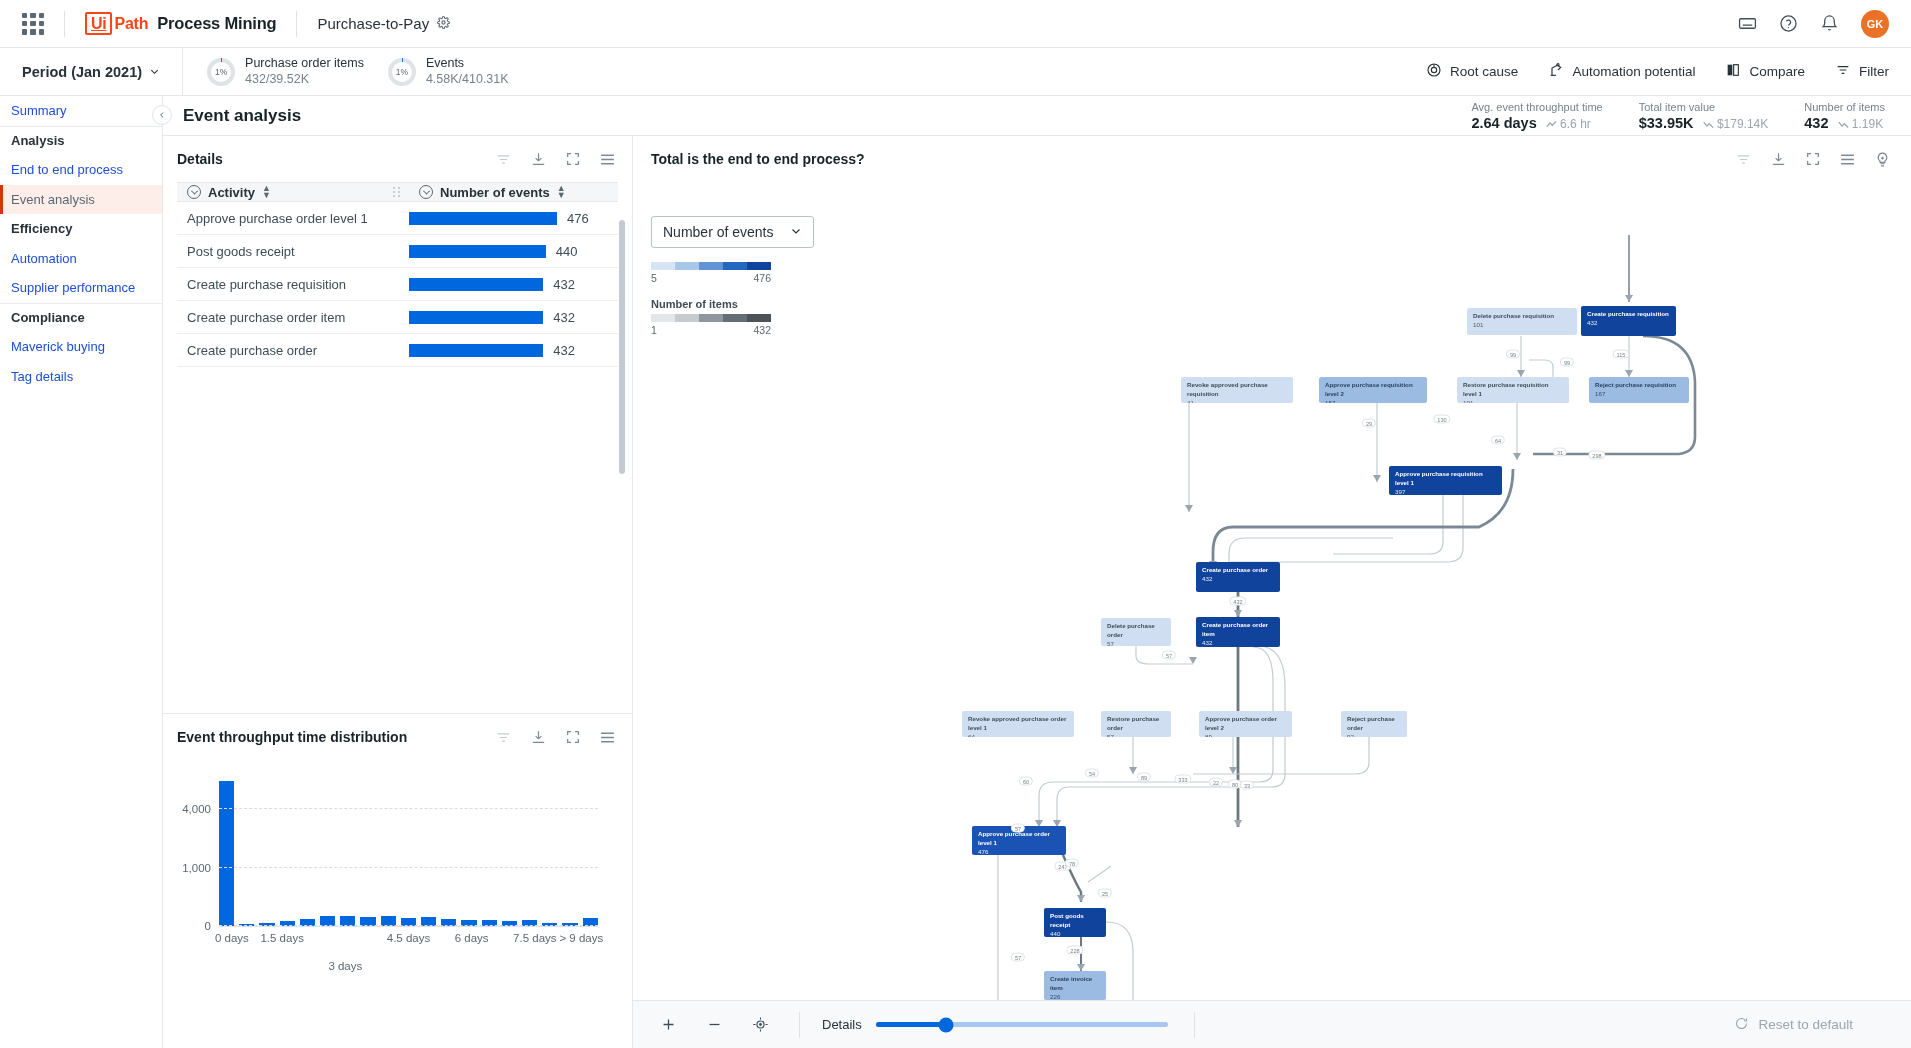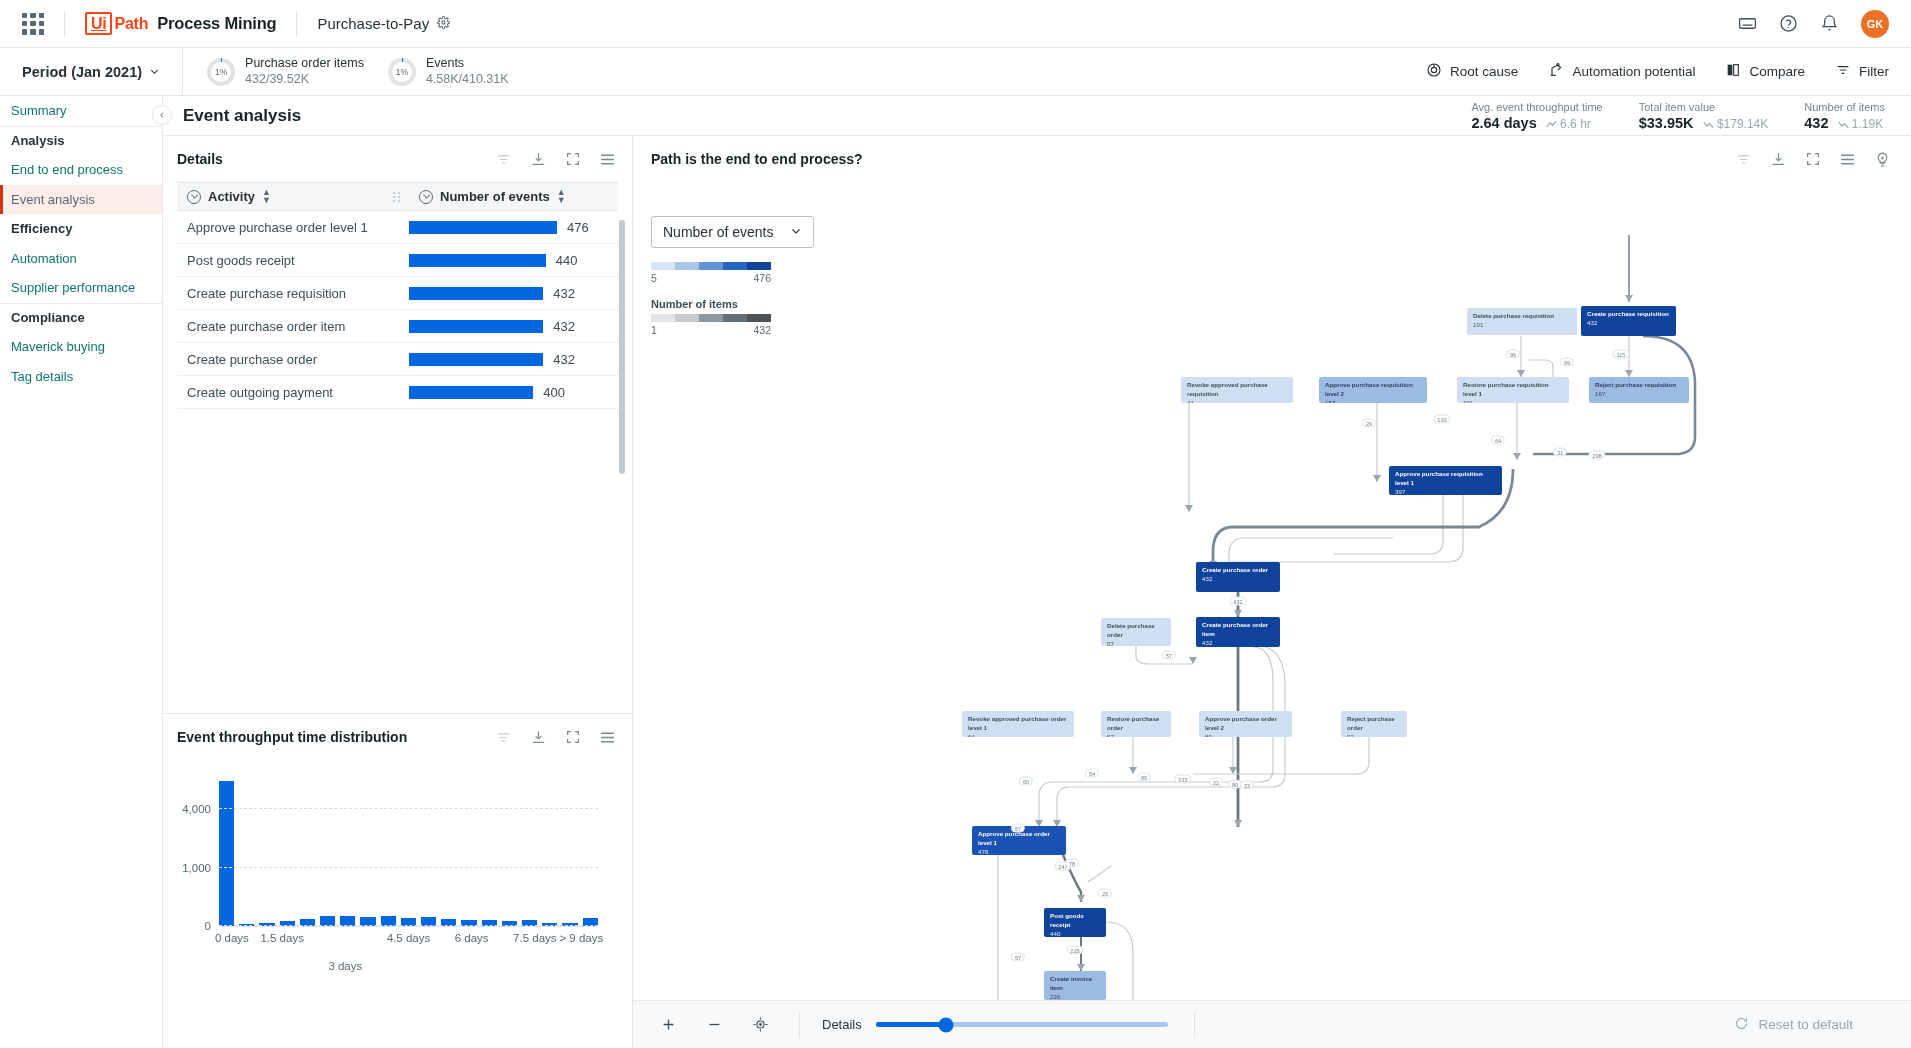--- a/index.html
+++ b/index.html
@@ -63,21 +63,21 @@
   .subbar-right { margin-left: auto; display: flex; align-items: center; gap: 30px; padding-right: 22px; }
   .sb-action { display: flex; align-items: center; gap: 8px; font-size: 13.5px; color: #273239; cursor: pointer; }
 
   
   .body { display: flex; height: calc(1048px - 96px); }
 
   
   .sidebar { width: 163px; border-right: 1px solid #e4e8ea; background:#fff; flex: none; position: relative; }
   .nav-item {
     height: 29.5px; display: flex; align-items: center; padding-left: 11px;
-    font-size: 13px; color: #0f766e; cursor: pointer; position: relative;
+    font-size: 13px; color: #1d4ed8; cursor: pointer; position: relative;
   }
   .nav-item.group { font-weight: bold; color: #273239; }
   .nav-item.divider-top { border-top: 1px solid #e8ecee; }
   .nav-item.active { background: #fdeee9; color: #5a6872; }
   .nav-item.active::before {
     content:""; position:absolute; left:0; top:0; bottom:0; width:3px; background:#d1350a;
   }
   .collapse-btn {
     position: absolute; right: -10px; top: 9px; width: 20px; height: 20px;
     border-radius: 50%; background:#fff; border: 1px solid #e0e4e7;
@@ -109,21 +109,21 @@
   .card-head { height: 46px; display: flex; align-items: center; padding: 0 16px 0 14px; }
   .card-title { font-size: 14px; font-weight: bold; color: #182328; }
   .card-tools { margin-left: auto; display: flex; gap: 18px; align-items: center; }
   .tool { color: #7b8995; cursor: pointer; display: flex; }
   .tool.muted { color: #c3cbd1; }
 
   
   .tbl-wrap { flex: 1; overflow: hidden; position: relative; padding: 0 14px 0 14px; }
   .thead {
     display: flex; background: #f4f6f8; border-top: 1px solid #e4e8ea; border-bottom: 1px solid #e4e8ea;
-    height: 29px; align-items: center;
+    height: 20px; align-items: center;
   }
   .th { display: flex; align-items: center; gap: 7px; font-size: 13px; font-weight: bold; color: #273239; padding-left: 10px;}
   .th.c1 { width: 232px; }
   .th.c2 { flex: 1; }
   .circ-chevron {
     width: 14px; height: 14px; border: 1.4px solid #5a6872; border-radius: 50%;
     display: flex; align-items: center; justify-content: center; flex: none;
   }
   .circ-chevron::after { content:""; width:4px; height:4px; border-right:1.4px solid #5a6872;
     border-bottom:1.4px solid #5a6872; transform: rotate(45deg) translate(-1px,-1px); }
@@ -492,27 +492,20 @@
                     <span class="barval">432</span>
                   </div>
                 </div>
                 <div class="row">
                   <div class="cell-act">Create purchase order</div>
                   <div class="cell-bar">
                     <div class="bar" style="width: 134.319px;"></div>
                     <span class="barval">432</span>
                   </div>
                 </div>
-                <div class="row">
-                  <div class="cell-act">Create outgoing payment</div>
-                  <div class="cell-bar">
-                    <div class="bar" style="width: 124.37px;"></div>
-                    <span class="barval">400</span>
-                  </div>
-                </div>
               </div>
             <div class="vscroll"></div>
           </div>
         </div>
 
         <div class="card bottom">
           <div class="card-head">
             <div class="card-title">Event throughput time distribution</div>
             <div class="card-tools">
               <span class="tool muted">
@@ -575,21 +568,21 @@
                 <div class="xt" style="left: 66.6667%;">6 days</div>
                 <div class="xt" style="left: 83.3333%;">7.5 days</div>
                 <div class="xt" style="left: 100%; transform: translateX(-88%);">&gt; 9 days</div>
               </div>
           </div>
         </div>
       </div>
 
       <div class="rightcol">
         <div class="card-head" style="padding-left:18px;">
-          <div class="card-title">Path is the end to end process?</div>
+          <div class="card-title">Total is the end to end process?</div>
           <div class="card-tools" style="padding-right:4px;">
             <span class="tool muted">
               <svg width="17" height="17" viewBox="0 0 24 24" fill="none" stroke="currentColor" stroke-width="1.7">
                   <path d="M4 7h16M7 12h10M10 17h4"></path>
                 </svg>
               </span>
             <span class="tool">
               <svg width="17" height="17" viewBox="0 0 24 24" fill="none" stroke="currentColor" stroke-width="1.7">
                   <path d="M12 3v11m0 0l-4-4m4 4l4-4M4 19h16"></path>
                 </svg>

